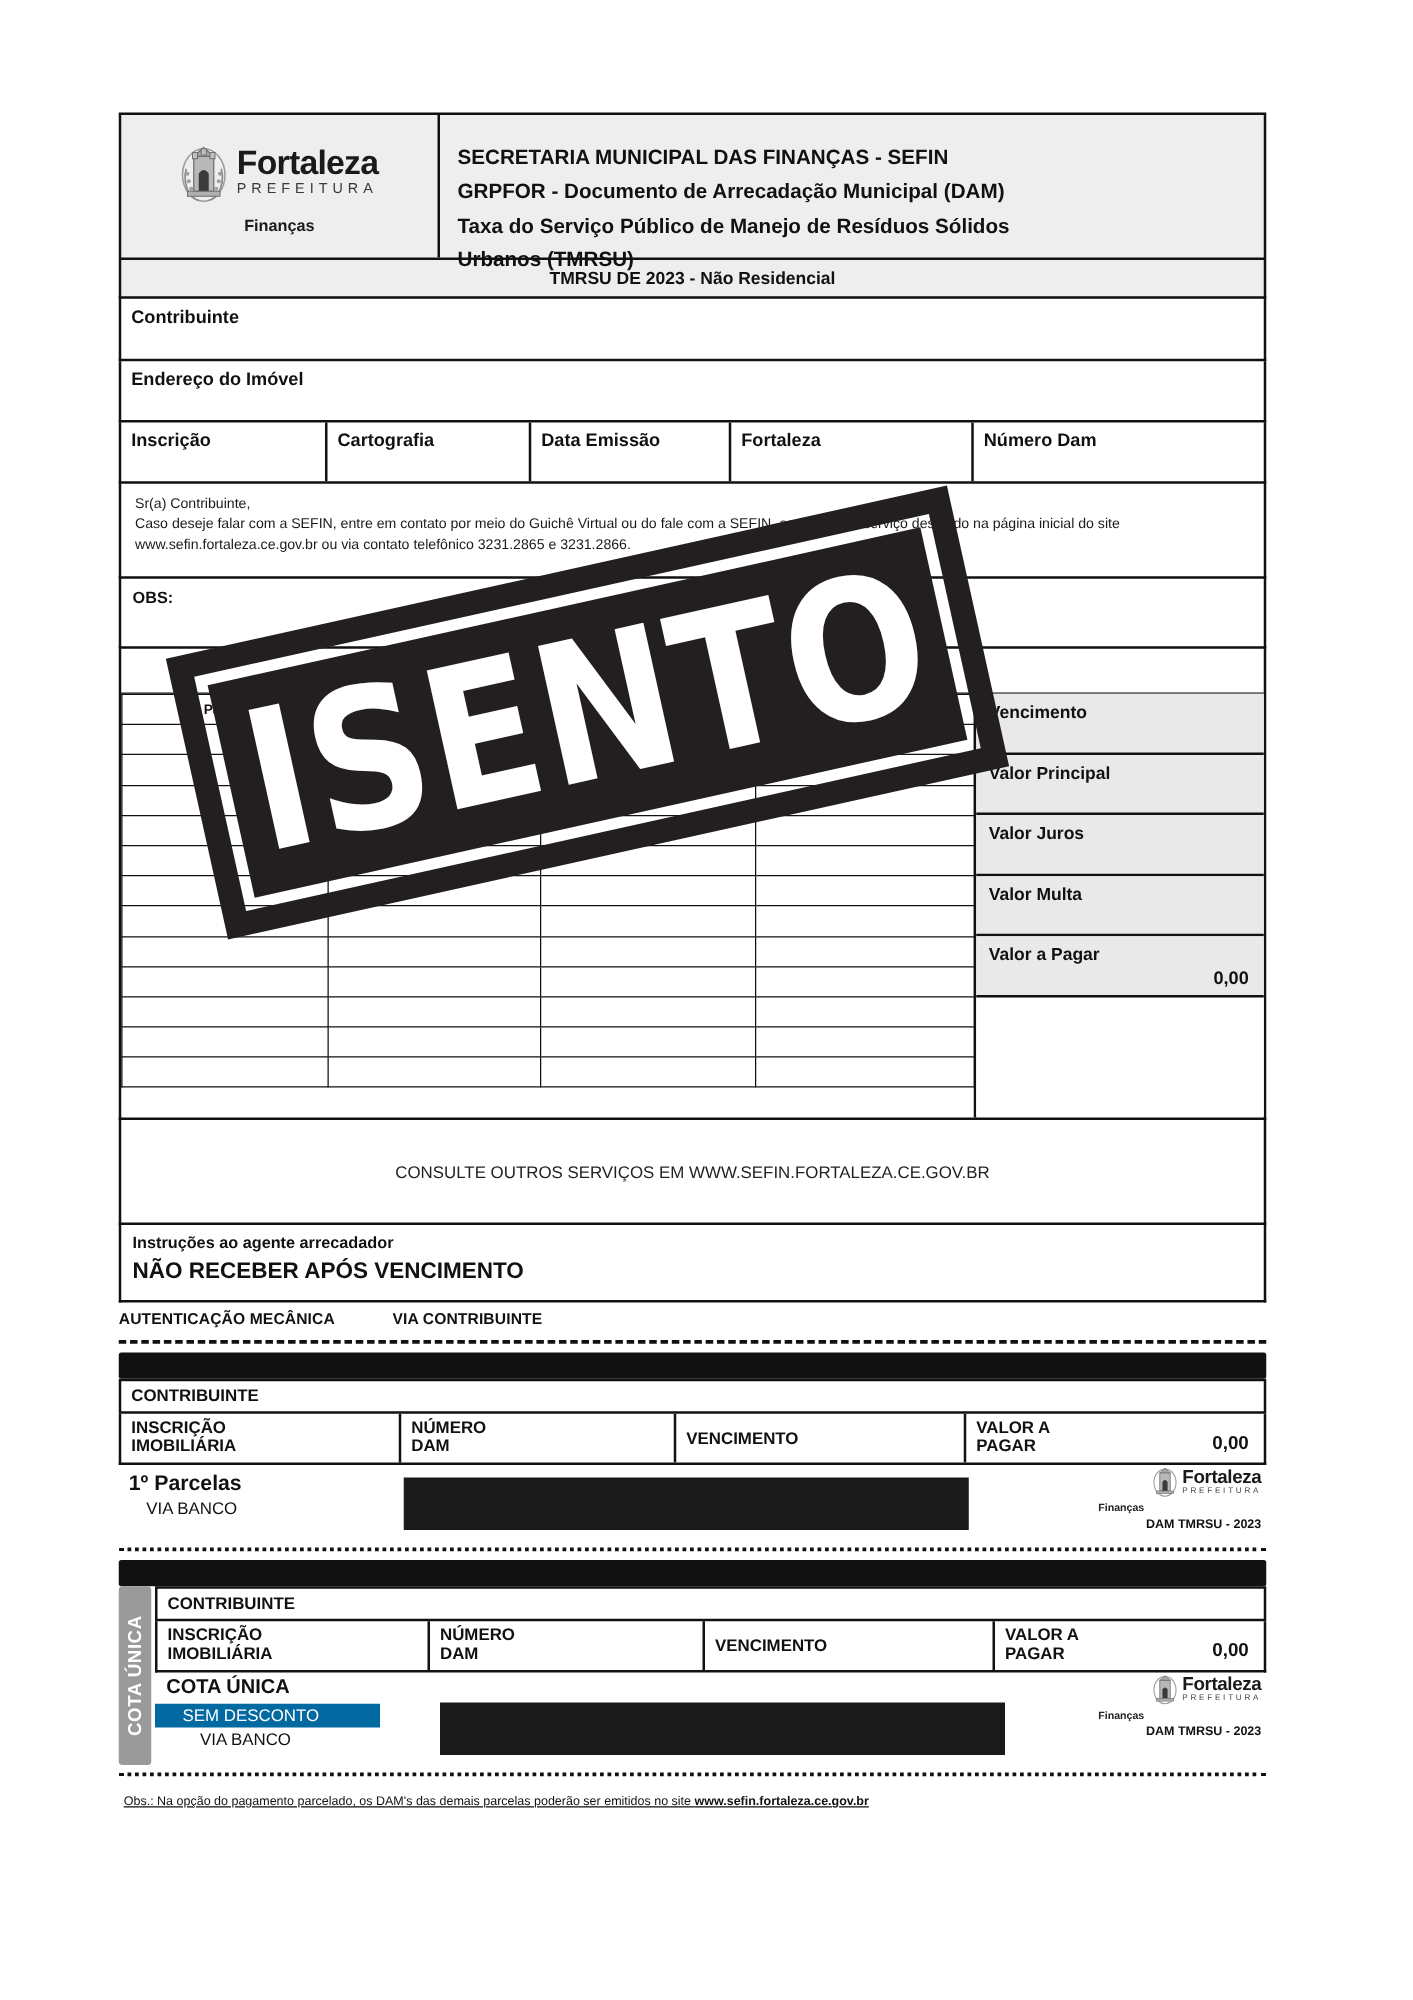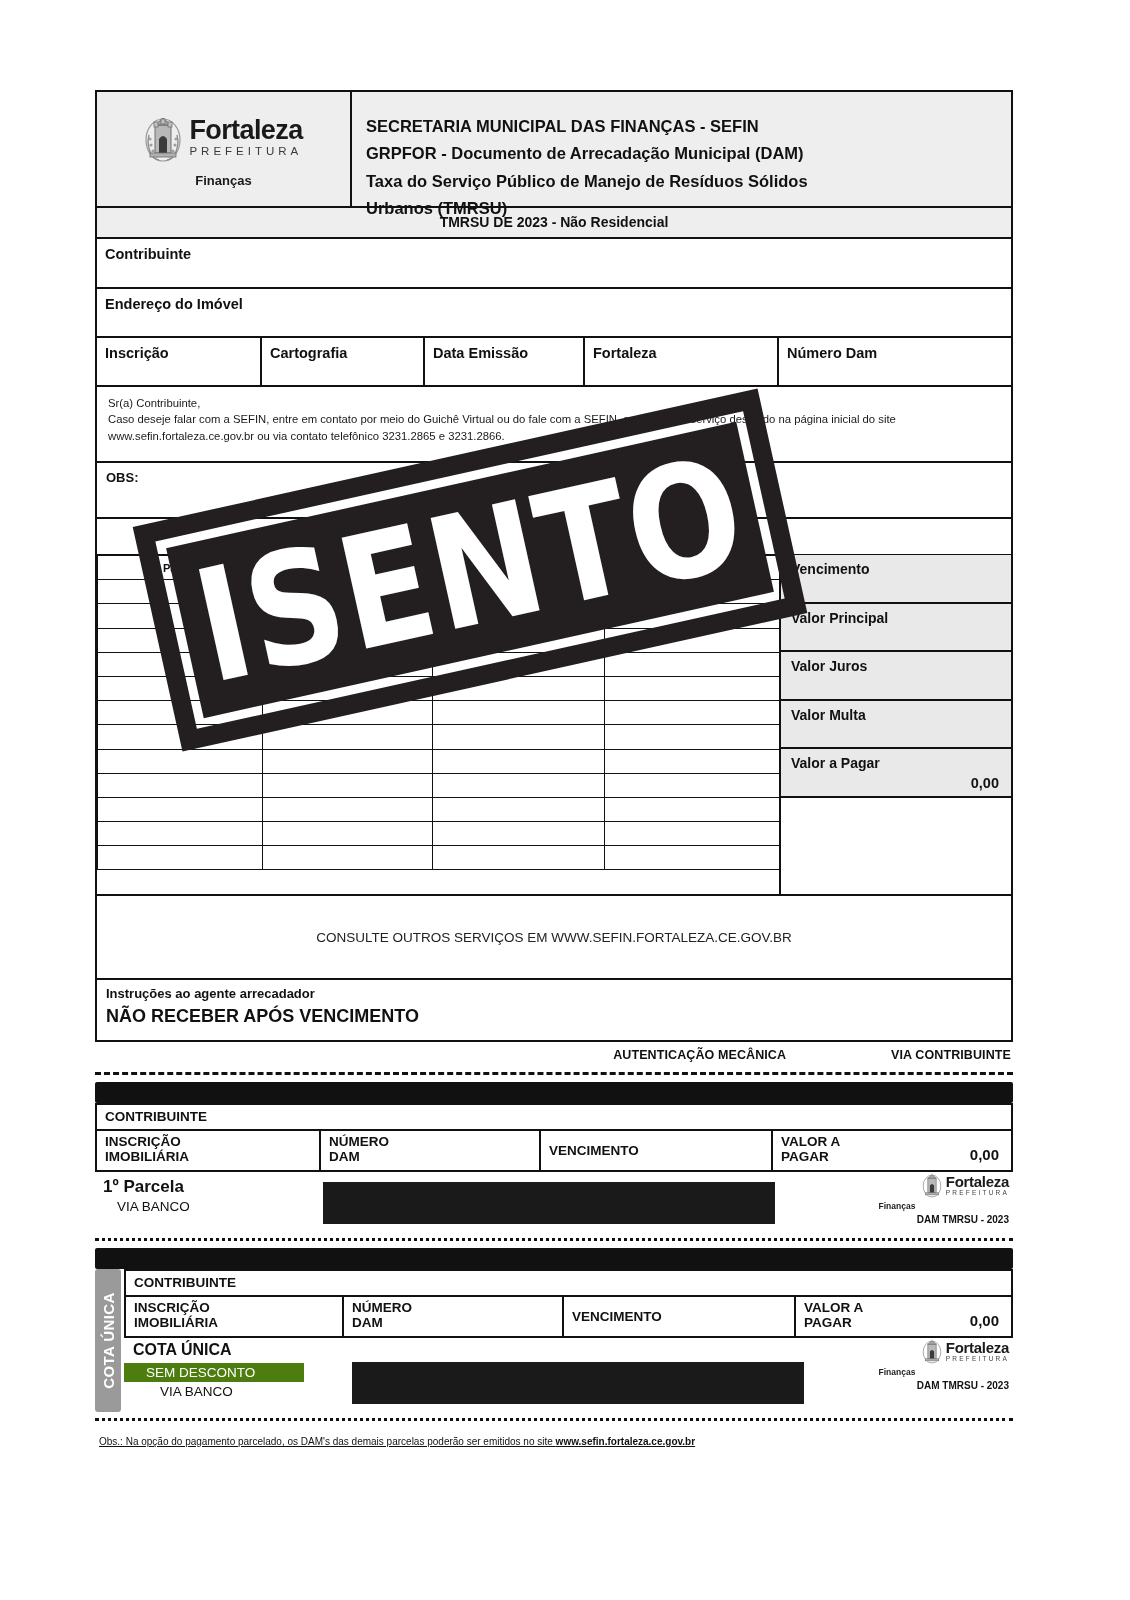--- a/index.html
+++ b/index.html
@@ -158,22 +158,21 @@
   .instr {
     border: 2px solid #111; border-top: none;
     padding: 6px 0 0 9px;
     height: 62px;
   }
   .instr .l1 { font-size: 13px; font-weight: bold; }
   .instr .l2 { font-size: 18px; font-weight: bold; margin-top: 5px; }
 
   .autrow {
     display: flex;
-    justify-content: flex-end;
-    gap: 105px;
+    gap: 46px;
     padding: 6px 2px 0 0;
     font-size: 12.5px; font-weight: bold; letter-spacing: 0.1px;
   }
 
   
   .tear-dash {
     border-top: 3px dashed #111;
     margin: 10px 0 7px 0;
   }
   .tear-dot {
@@ -258,21 +257,21 @@
     letter-spacing: 0.4px;
   }
   .cota-main { flex: 1; }
   .cota-foot {
     position: relative;
     height: 74px;
     padding-top: 3px;
   }
   .cota-title { font-size: 16px; font-weight: bold; padding-left: 9px; }
   .sem-desc {
-    background: #4d7c0f;
+    background: #0369a1;
     color: #ffffff;
     width: 180px;
     font-size: 13.5px;
     padding: 2px 0 2px 22px;
     margin-top: 4px;
   }
   .cota-via { font-size: 13.5px; padding-left: 36px; margin-top: 2px; }
   .cota-barcode {
     position: absolute;
     left: 228px; top: 24px;
@@ -549,21 +548,21 @@
         <div style="padding-top:9px">VENCIMENTO</div>
       </div>
       <div class="scol" style="flex:1">
         <div>VALOR A</div>
         <div>PAGAR</div>
         <span class="amt">0,00</span>
       </div>
     </div>
     <div class="stub-foot">
       <div class="parcela-lbl">
-        <div class="p1">1º Parcela</div>
+        <div class="p1">1º Parcelas</div>
         <div class="p2">VIA BANCO</div>
       </div>
       <div class="barcode"></div>
       <div class="stub-logo">
         <div class="mini-logo-row">
           <svg class="mini-crest" viewBox="0 0 38 50">
             <ellipse cx="19" cy="27" rx="17" ry="21" fill="none" stroke="#9a9a9a" stroke-width="1.6"></ellipse>
             <rect x="11" y="12" width="16" height="28" fill="#b8b8b8" stroke="#6f6f6f" stroke-width="1.2"></rect>
             <path d="M11 12 L19 5 L27 12 Z" fill="#a5a5a5" stroke="#6f6f6f" stroke-width="1.2"></path>
             <path d="M15 40 L15 26 Q19 20 23 26 L23 40 Z" fill="#3b3b3b"></path>

